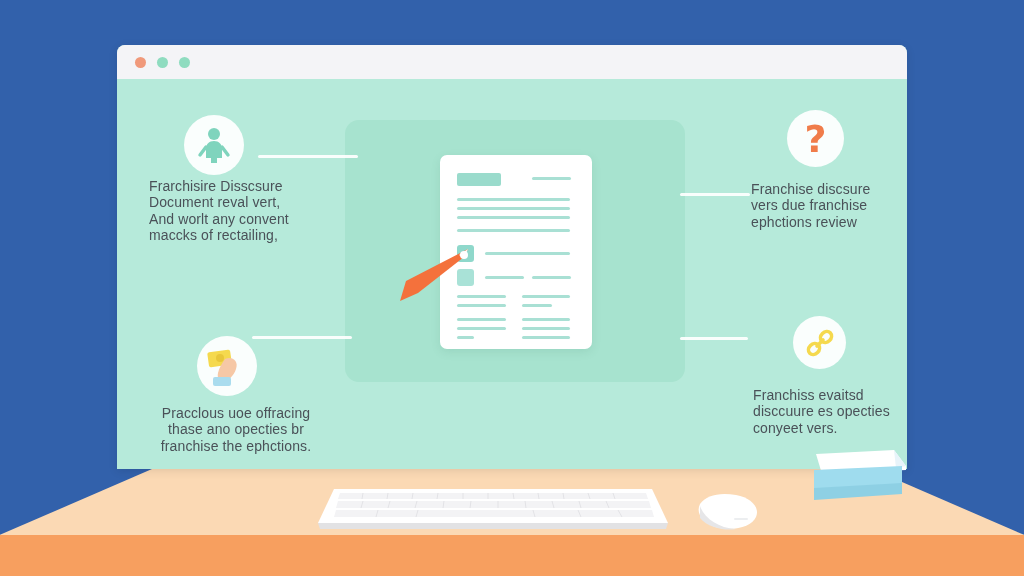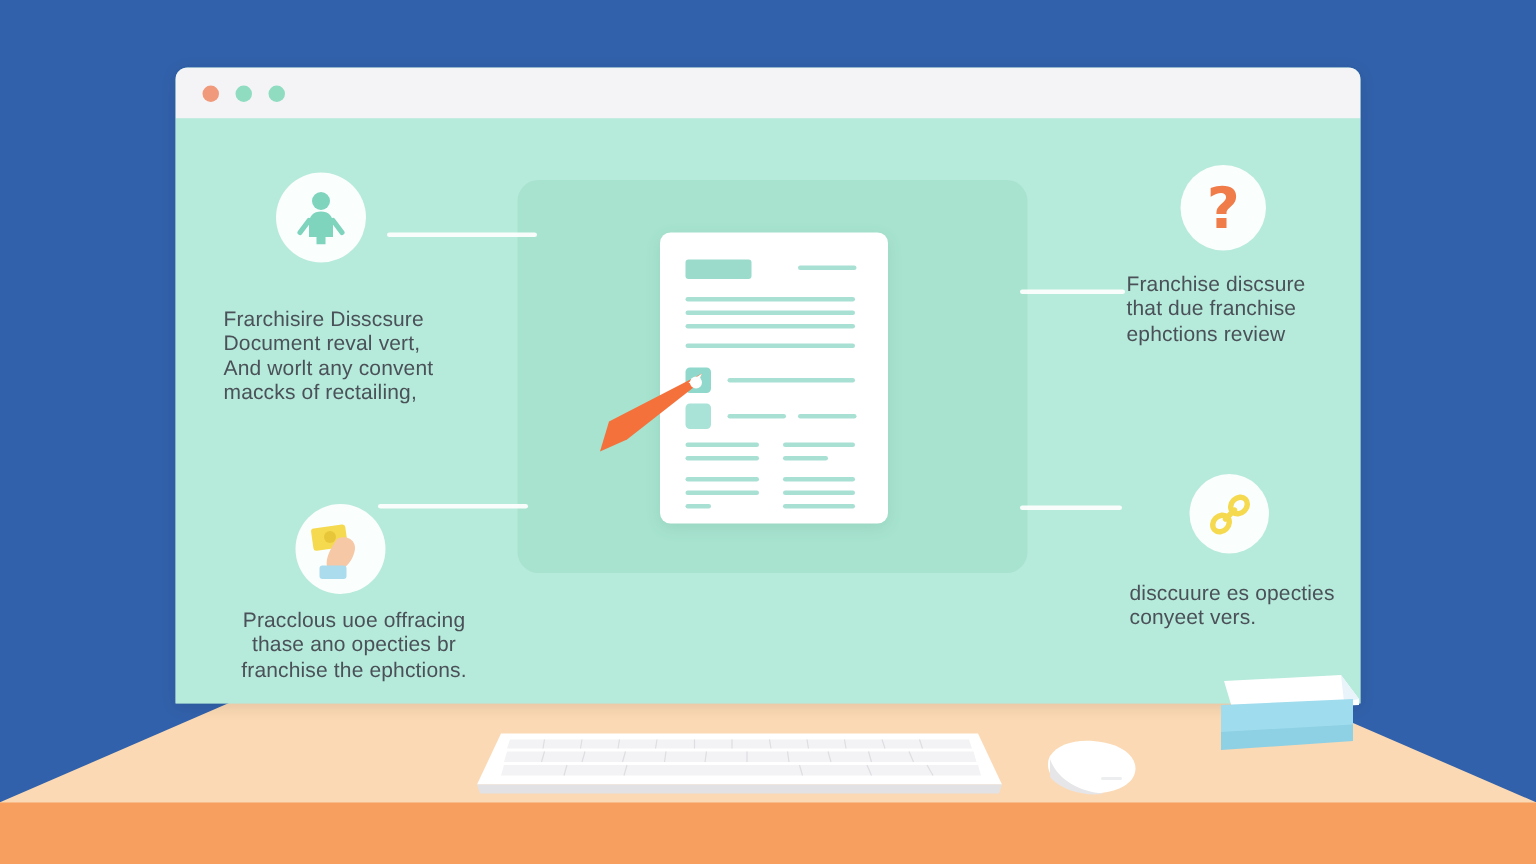--- a/index.html
+++ b/index.html
@@ -90,21 +90,21 @@
     position:absolute; height:3px; background:#ffffff; border-radius:2px; opacity:.92;
   }
   .conn.c1{ left:258px; top:155px; width:100px; }
   .conn.c2{ left:680px; top:193px; width:70px; }
   .conn.c3{ left:252px; top:336px; width:100px; }
   .conn.c4{ left:680px; top:337px; width:68px; }
 
   
   .tb{ position:absolute; color:#4a5158; font-size:14px; line-height:16.4px;
        letter-spacing:.1px; }
-  .tb.t1{ left:149px; top:204px; width:175px; }
+  .tb.t1{ left:149px; top:178px; width:175px; }
   .tb.t2{ left:751px; top:181px; width:150px; }
   .tb.t3{ left:146px; top:405px; width:180px; text-align:center; }
   .tb.t4{ left:753px; top:387px; width:150px; }
   .tb .hd{ display:block; }
 
   
   .kb{
     position:absolute; left:318px; top:483px; width:350px; height:47px;
   }
   
@@ -206,31 +206,32 @@
 
   <div class="tb t1">
     <span class="hd">Frarchisire Disscsure</span>
     <span class="hd">Document reval vert,</span>
     <span class="hd">And worlt any convent</span>
     <span class="hd">maccks of rectailing,</span>
   </div>
 
   <div class="tb t2">
     <span class="hd">Franchise discsure</span>
-    <span class="hd">that due franchise</span>
+    <span class="hd">vers due franchise</span>
     <span class="hd">ephctions review</span>
   </div>
 
   <div class="tb t3">
     <span class="hd">Pracclous uoe offracing</span>
     <span class="hd">thase ano opecties br</span>
     <span class="hd">franchise the ephctions.</span>
   </div>
 
   <div class="tb t4">
+    <span class="hd">Franchiss evaitsd</span>
     <span class="hd">disccuure es opecties</span>
     <span class="hd">conyeet vers.</span>
   </div>
 
   <svg class="kb" viewBox="0 0 350 47">
     <path d="M16 6 L334 6 L350 40 L0 40 Z" fill="#ffffff"></path>
     <path d="M0 40 L350 40 L348 46 L2 46 Z" fill="#e2e2e4"></path>
     <g fill="#f3f3f5">
       <path d="M22 10 L328 10 L330 16 L20 16 Z"></path>
       <path d="M20 18 L331 18 L333 25 L18 25 Z"></path>

